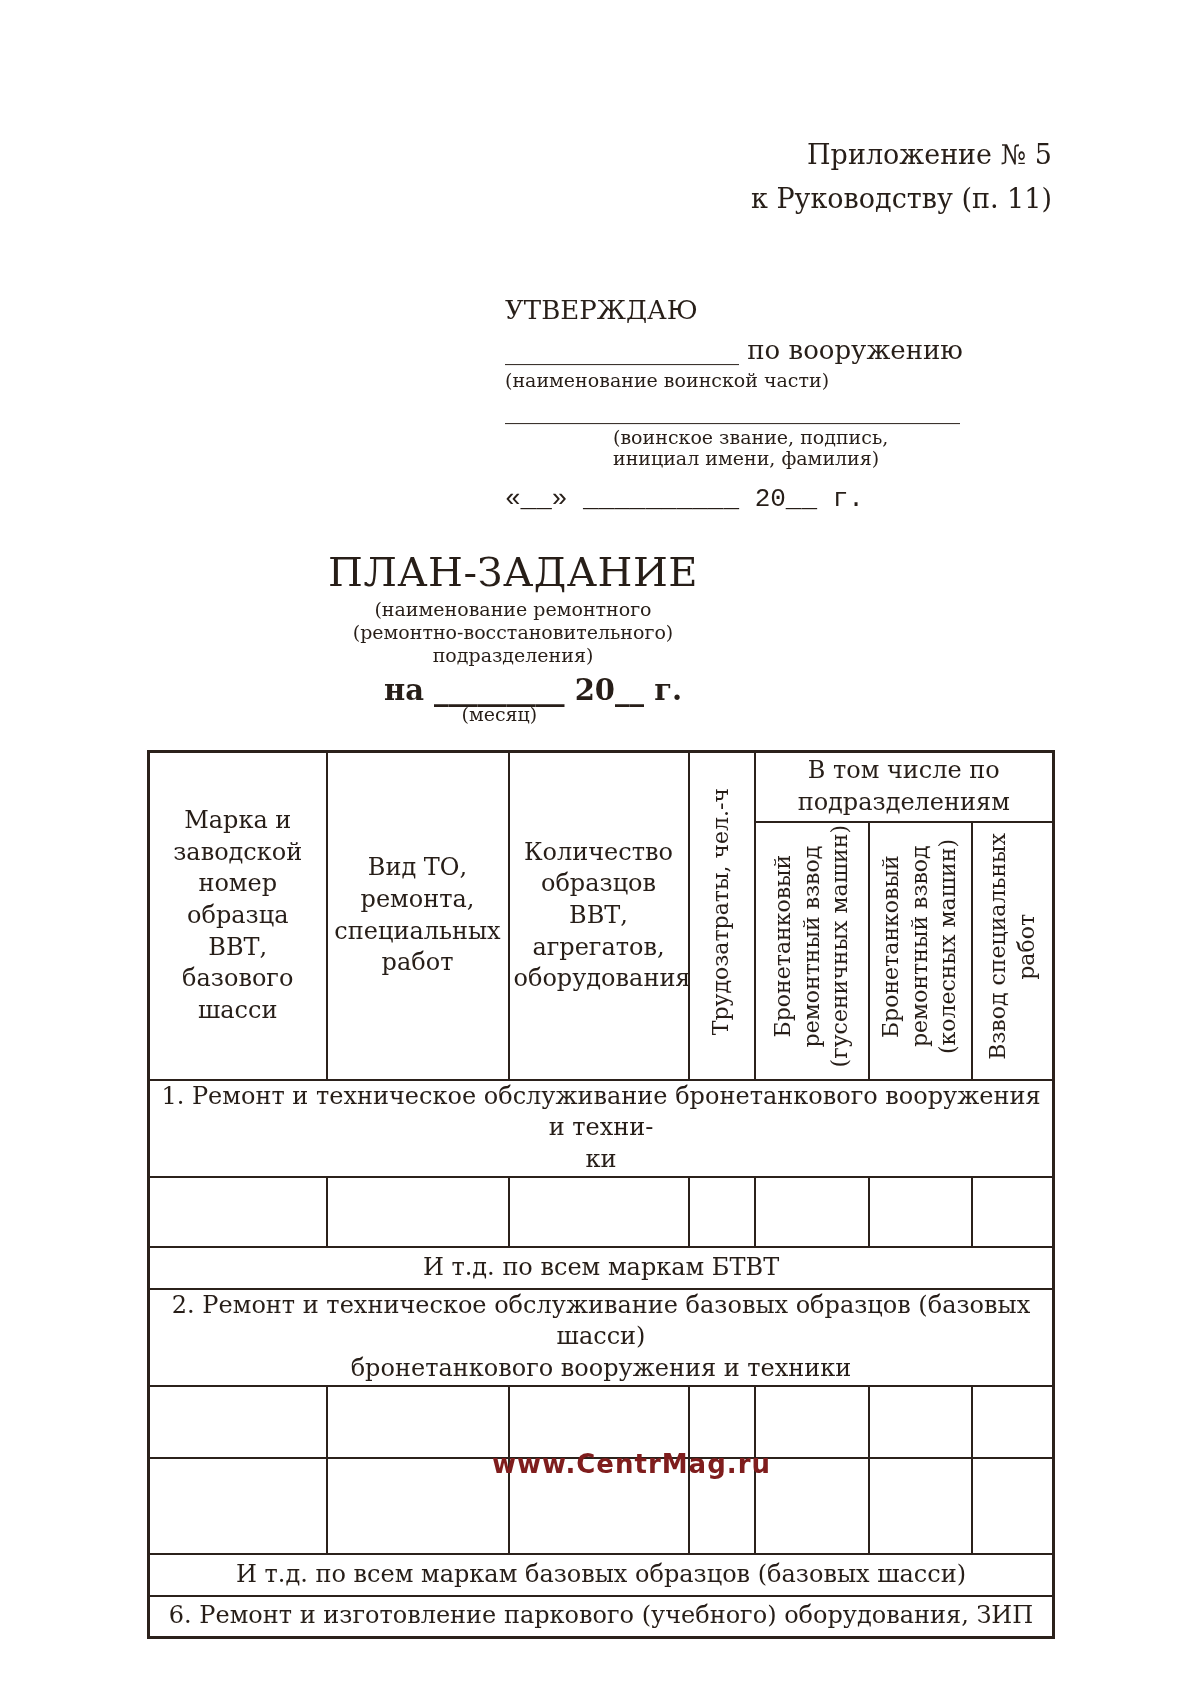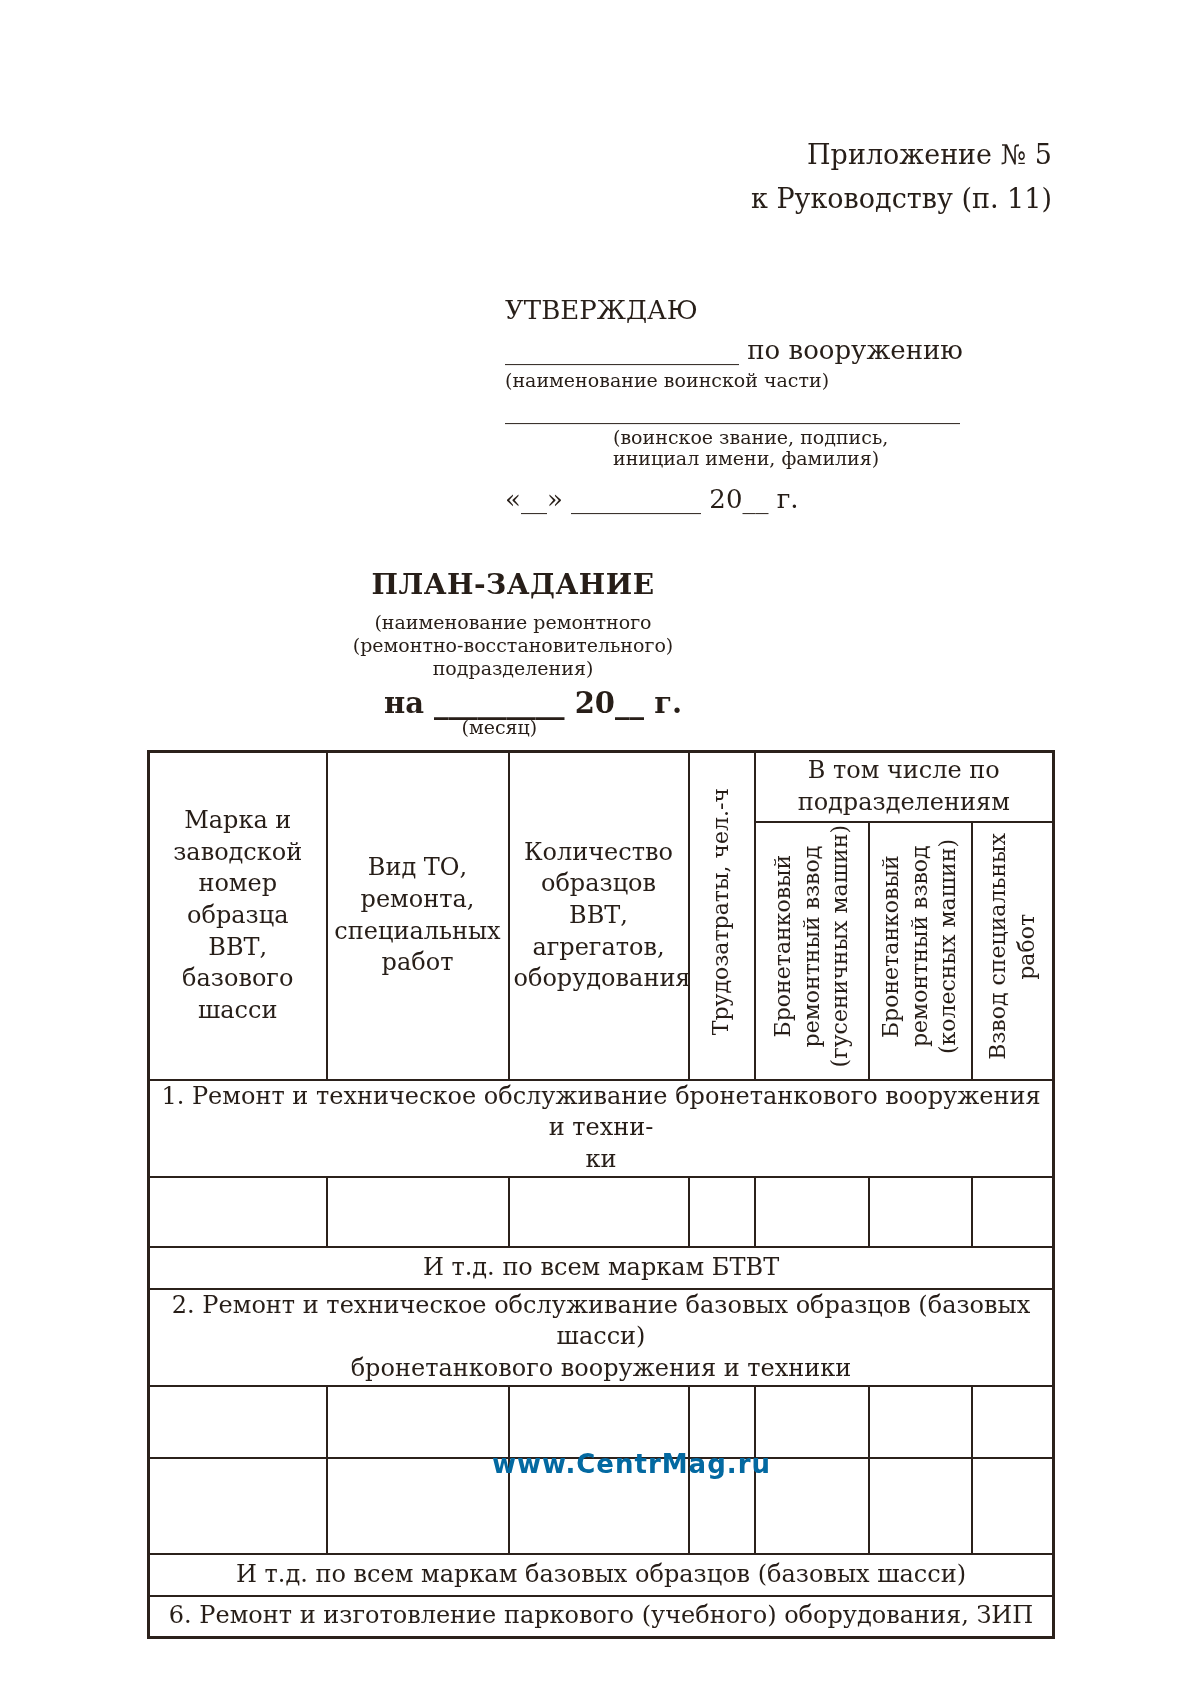--- a/index.html
+++ b/index.html
@@ -21,28 +21,28 @@
   }
 
   
   .approval {
     position:absolute; left:505px; top:290px; width:560px;
     font-size:26px; line-height:40px;
   }
   .approval .small { font-size:19px; line-height:21px; }
   .sig-caption { margin-left:108px; line-height:24px; }
   .sigline { line-height:36px; letter-spacing:0; }
-  .dateline { margin-top:10px; }
+  .dateline { margin-top:10px;font-family:Liberation Mono, monospace; }
 
   
   .titleblock {
     position:absolute; left:283px; top:552px; width:460px;
     text-align:center;
   }
-  .doc-title { font-size:28px; font-weight:bold; line-height:40px; letter-spacing:0.5px;margin-top:13px; }
+  .doc-title { font-size:40px; font-weight:normal; line-height:40px; letter-spacing:0.5px; }
   .title-blank { font-size:26px; line-height:22px; }
   .title-caption { font-size:19px; line-height:23px; margin-top:6px; }
   .period-line { font-size:29px; font-weight:bold; line-height:34px; margin-top:6px; margin-left:40px; }
   .period-blank { position:relative; display:inline-block; }
   .month-caption {
     position:absolute; top:32px; left:50%; transform:translateX(-50%);
     font-size:19px; font-weight:normal; line-height:19px; white-space:nowrap;
   }
 
   
@@ -75,21 +75,21 @@
   tr.r-s2  { height:68px; }
   tr.r-e2  { height:72px; }
   tr.r-e3  { height:96px; }
   tr.r-s3  { height:42px; }
 
   
   .watermark {
     position:absolute; left:492px; top:1449px;
     font-family:"DejaVu Sans", sans-serif;
     font-size:26px; font-weight:bold; letter-spacing:1px;
-    color:#0369a1;
+    color:#7f1d1d;
   }
 </style>
 </head>
 <body>
 
 <div class="page">
 
   <div class="appendix">
     <div>Приложение № 5</div>
     <div>к Руководству (п. 11)</div>

